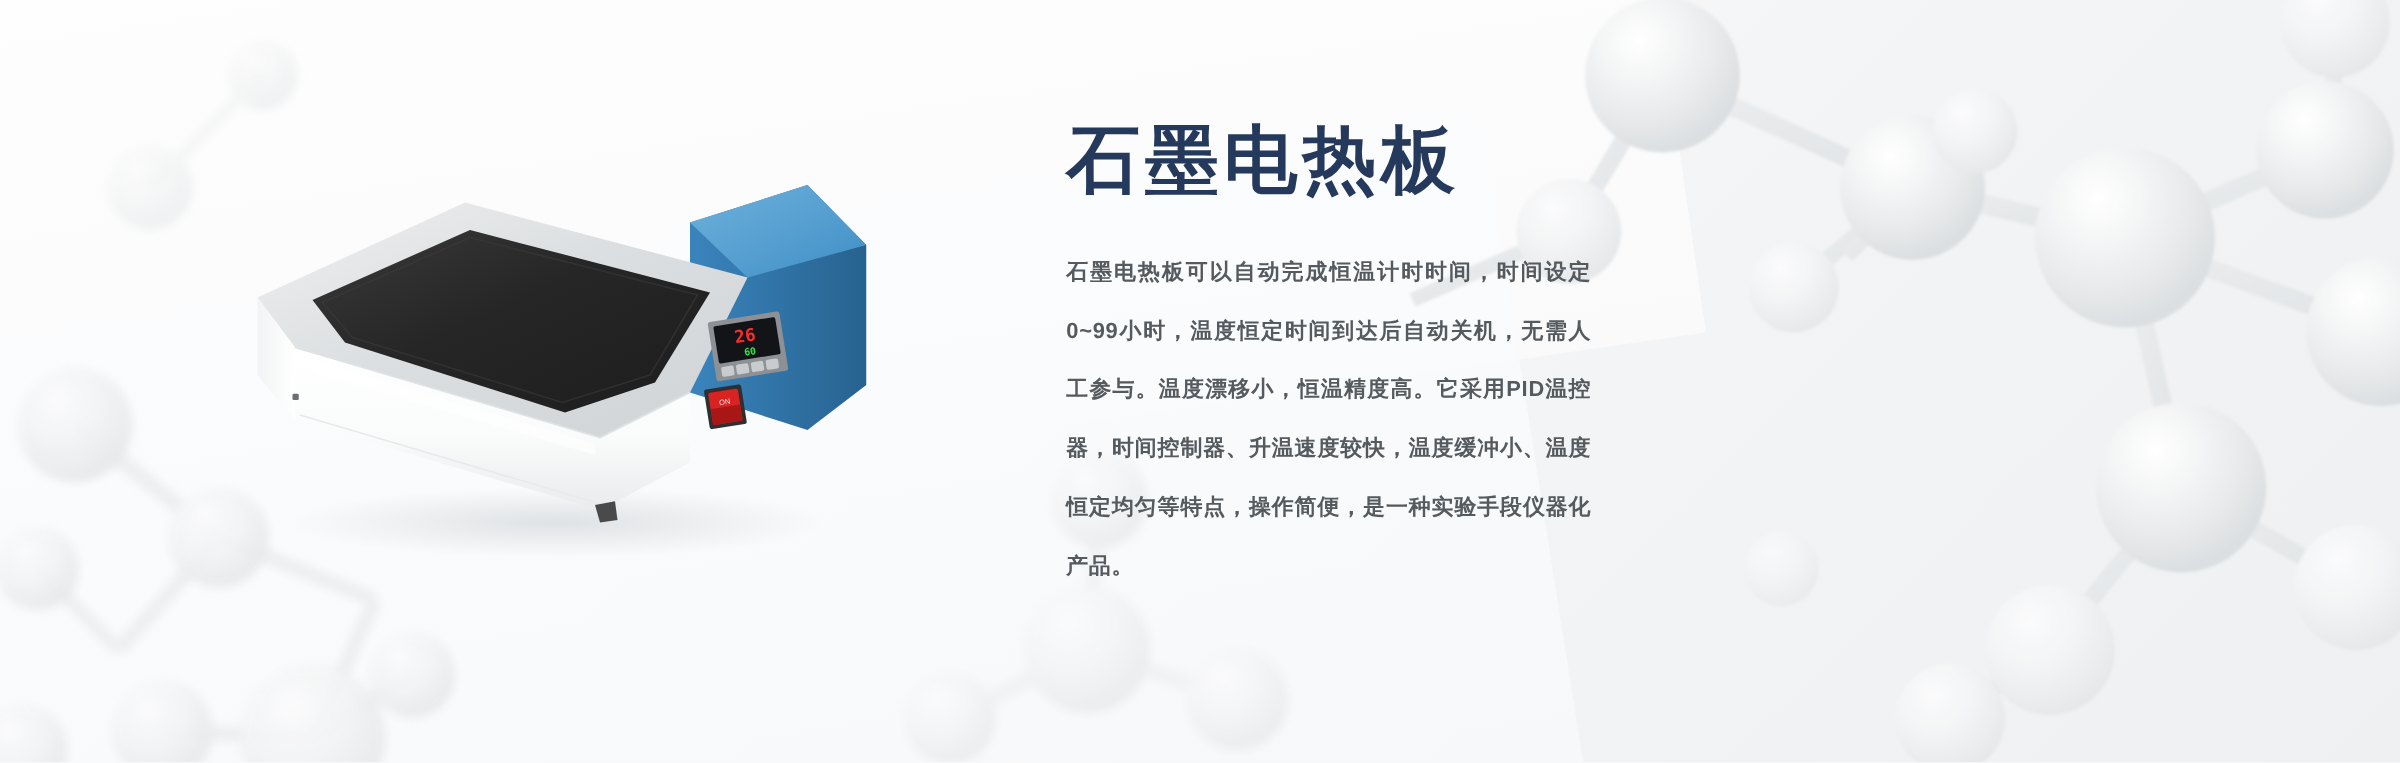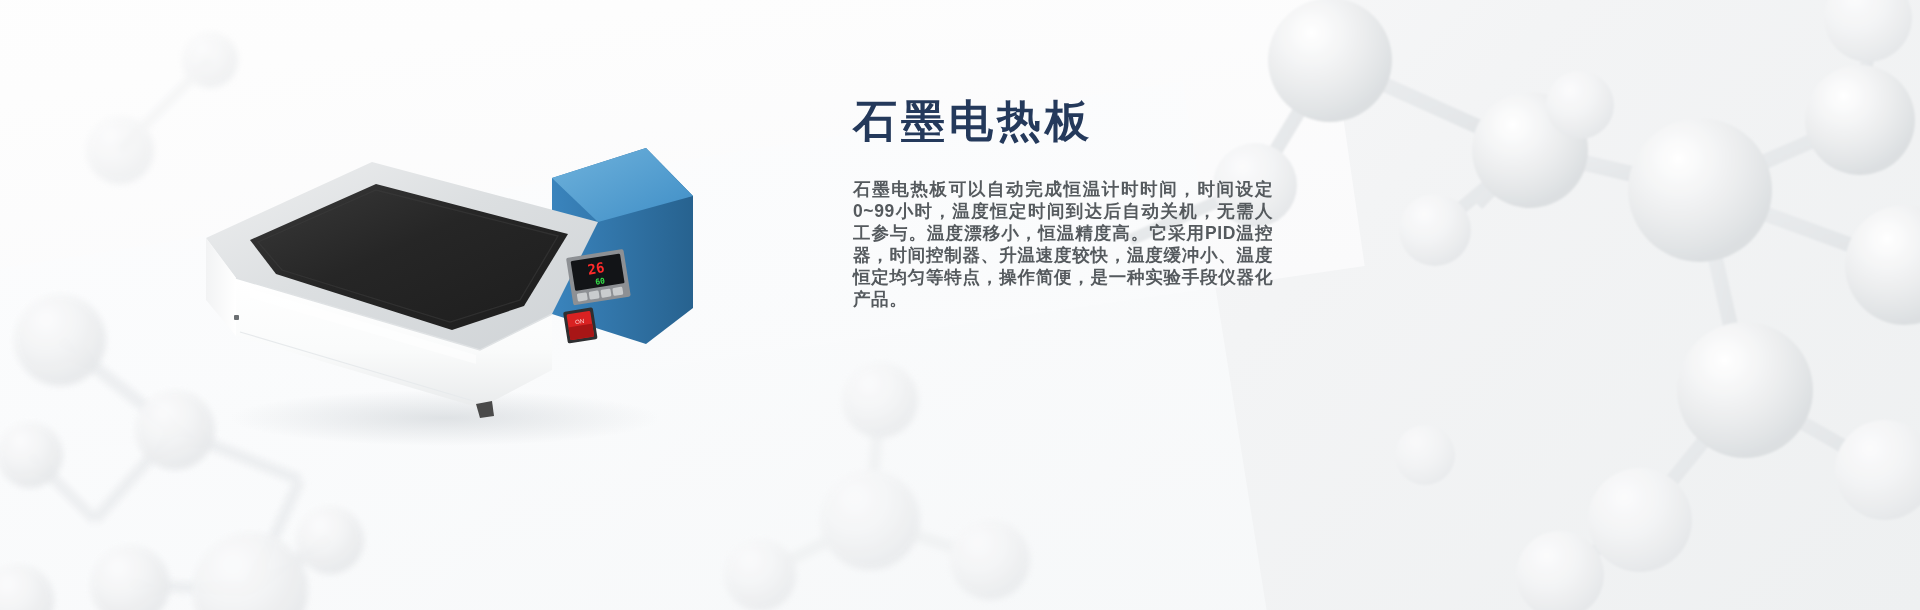--- a/index.html
+++ b/index.html
@@ -22,23 +22,23 @@
   
   .mol-layer{position:absolute;inset:0;pointer-events:none;}
   .mol-layer svg{position:absolute;}
 
   
   .product{position:absolute;left:180px;top:118px;width:520px;height:330px;}
   .product svg{position:absolute;left:0;top:0;}
 
   
   .text-block{position:absolute;left:853px;top:98px;width:460px;}
-  .headline{font-size:44px;line-height:1.05;font-weight:bold;color:#24395b;
+  .headline{font-size:59px;line-height:1.05;font-weight:bold;color:#24395b;
     letter-spacing:4px;margin:0 0 34px 0;white-space:nowrap;}
-  .paragraph{margin:0;font-size:17.5px;line-height:22px;color:#555a5e;
+  .paragraph{margin:0;font-size:17.5px;line-height:47px;color:#555a5e;
     font-weight:bold;letter-spacing:.6px;text-align:justify;width:420px;}
 </style>
 </head>
 <body>
 
 <div class="banner">
 
   <div class="bg-base"></div>
   <div class="bg-diagonal"></div>
   <div class="bg-diagonal2"></div>

